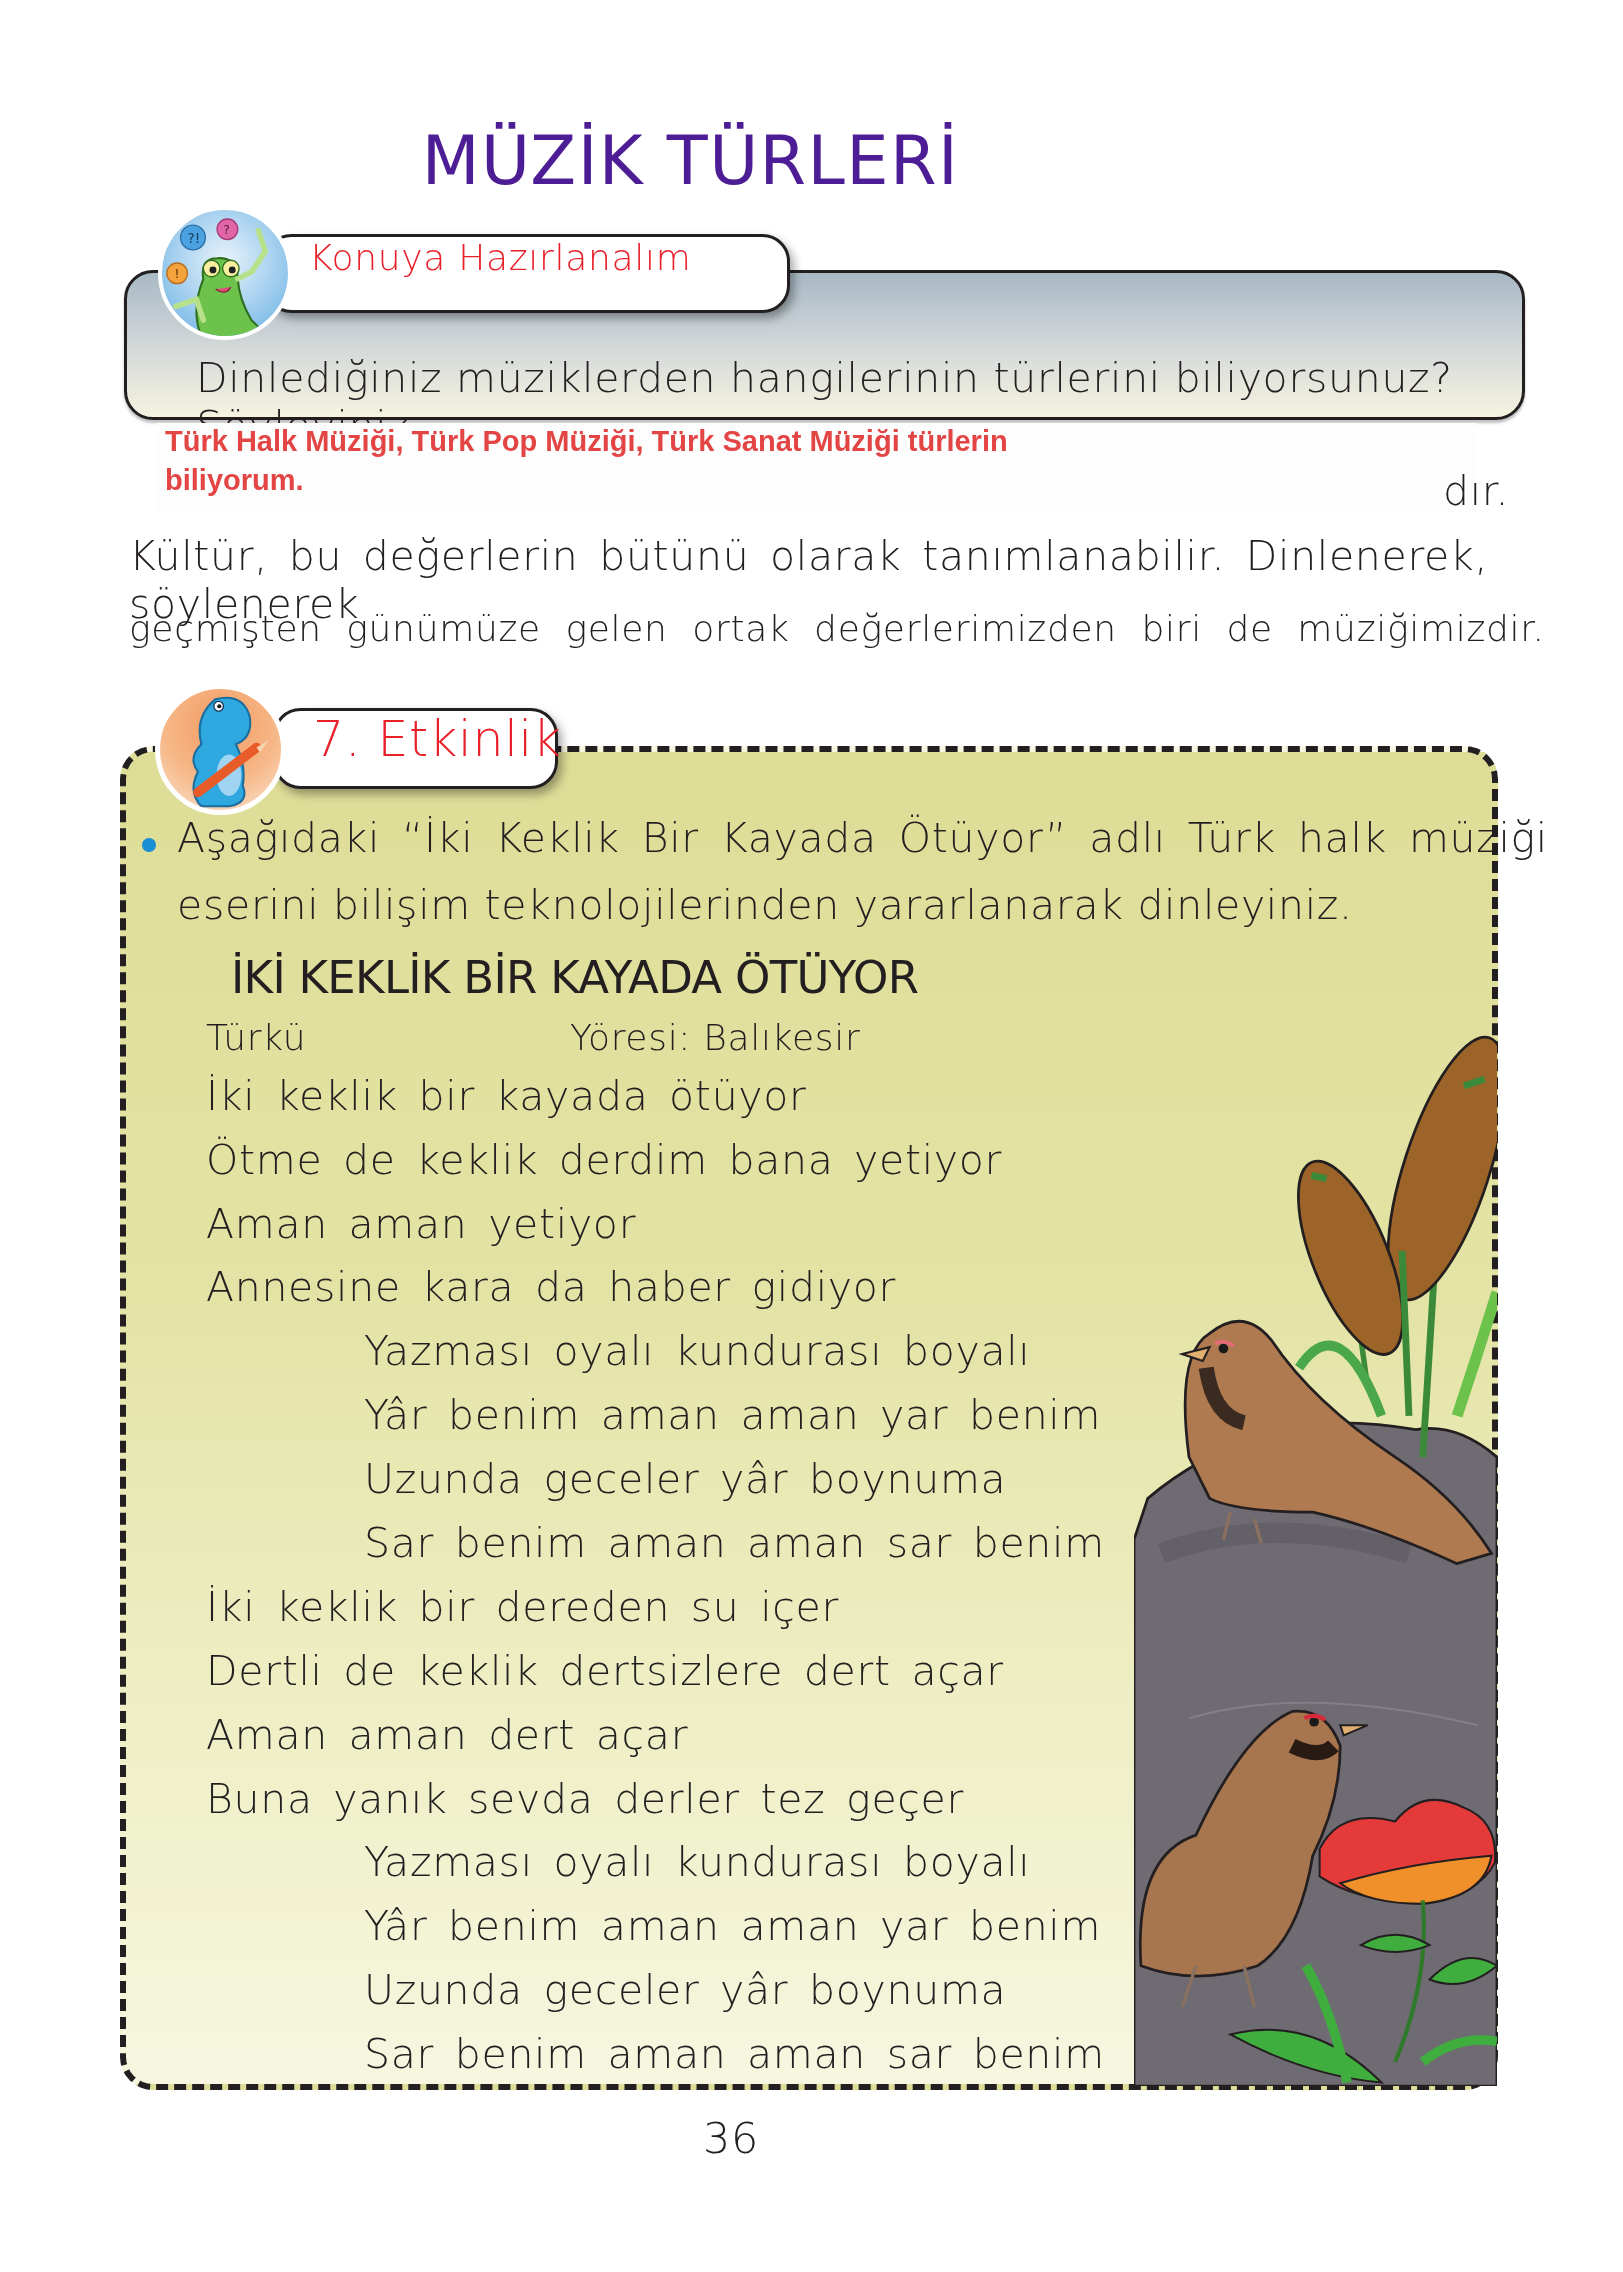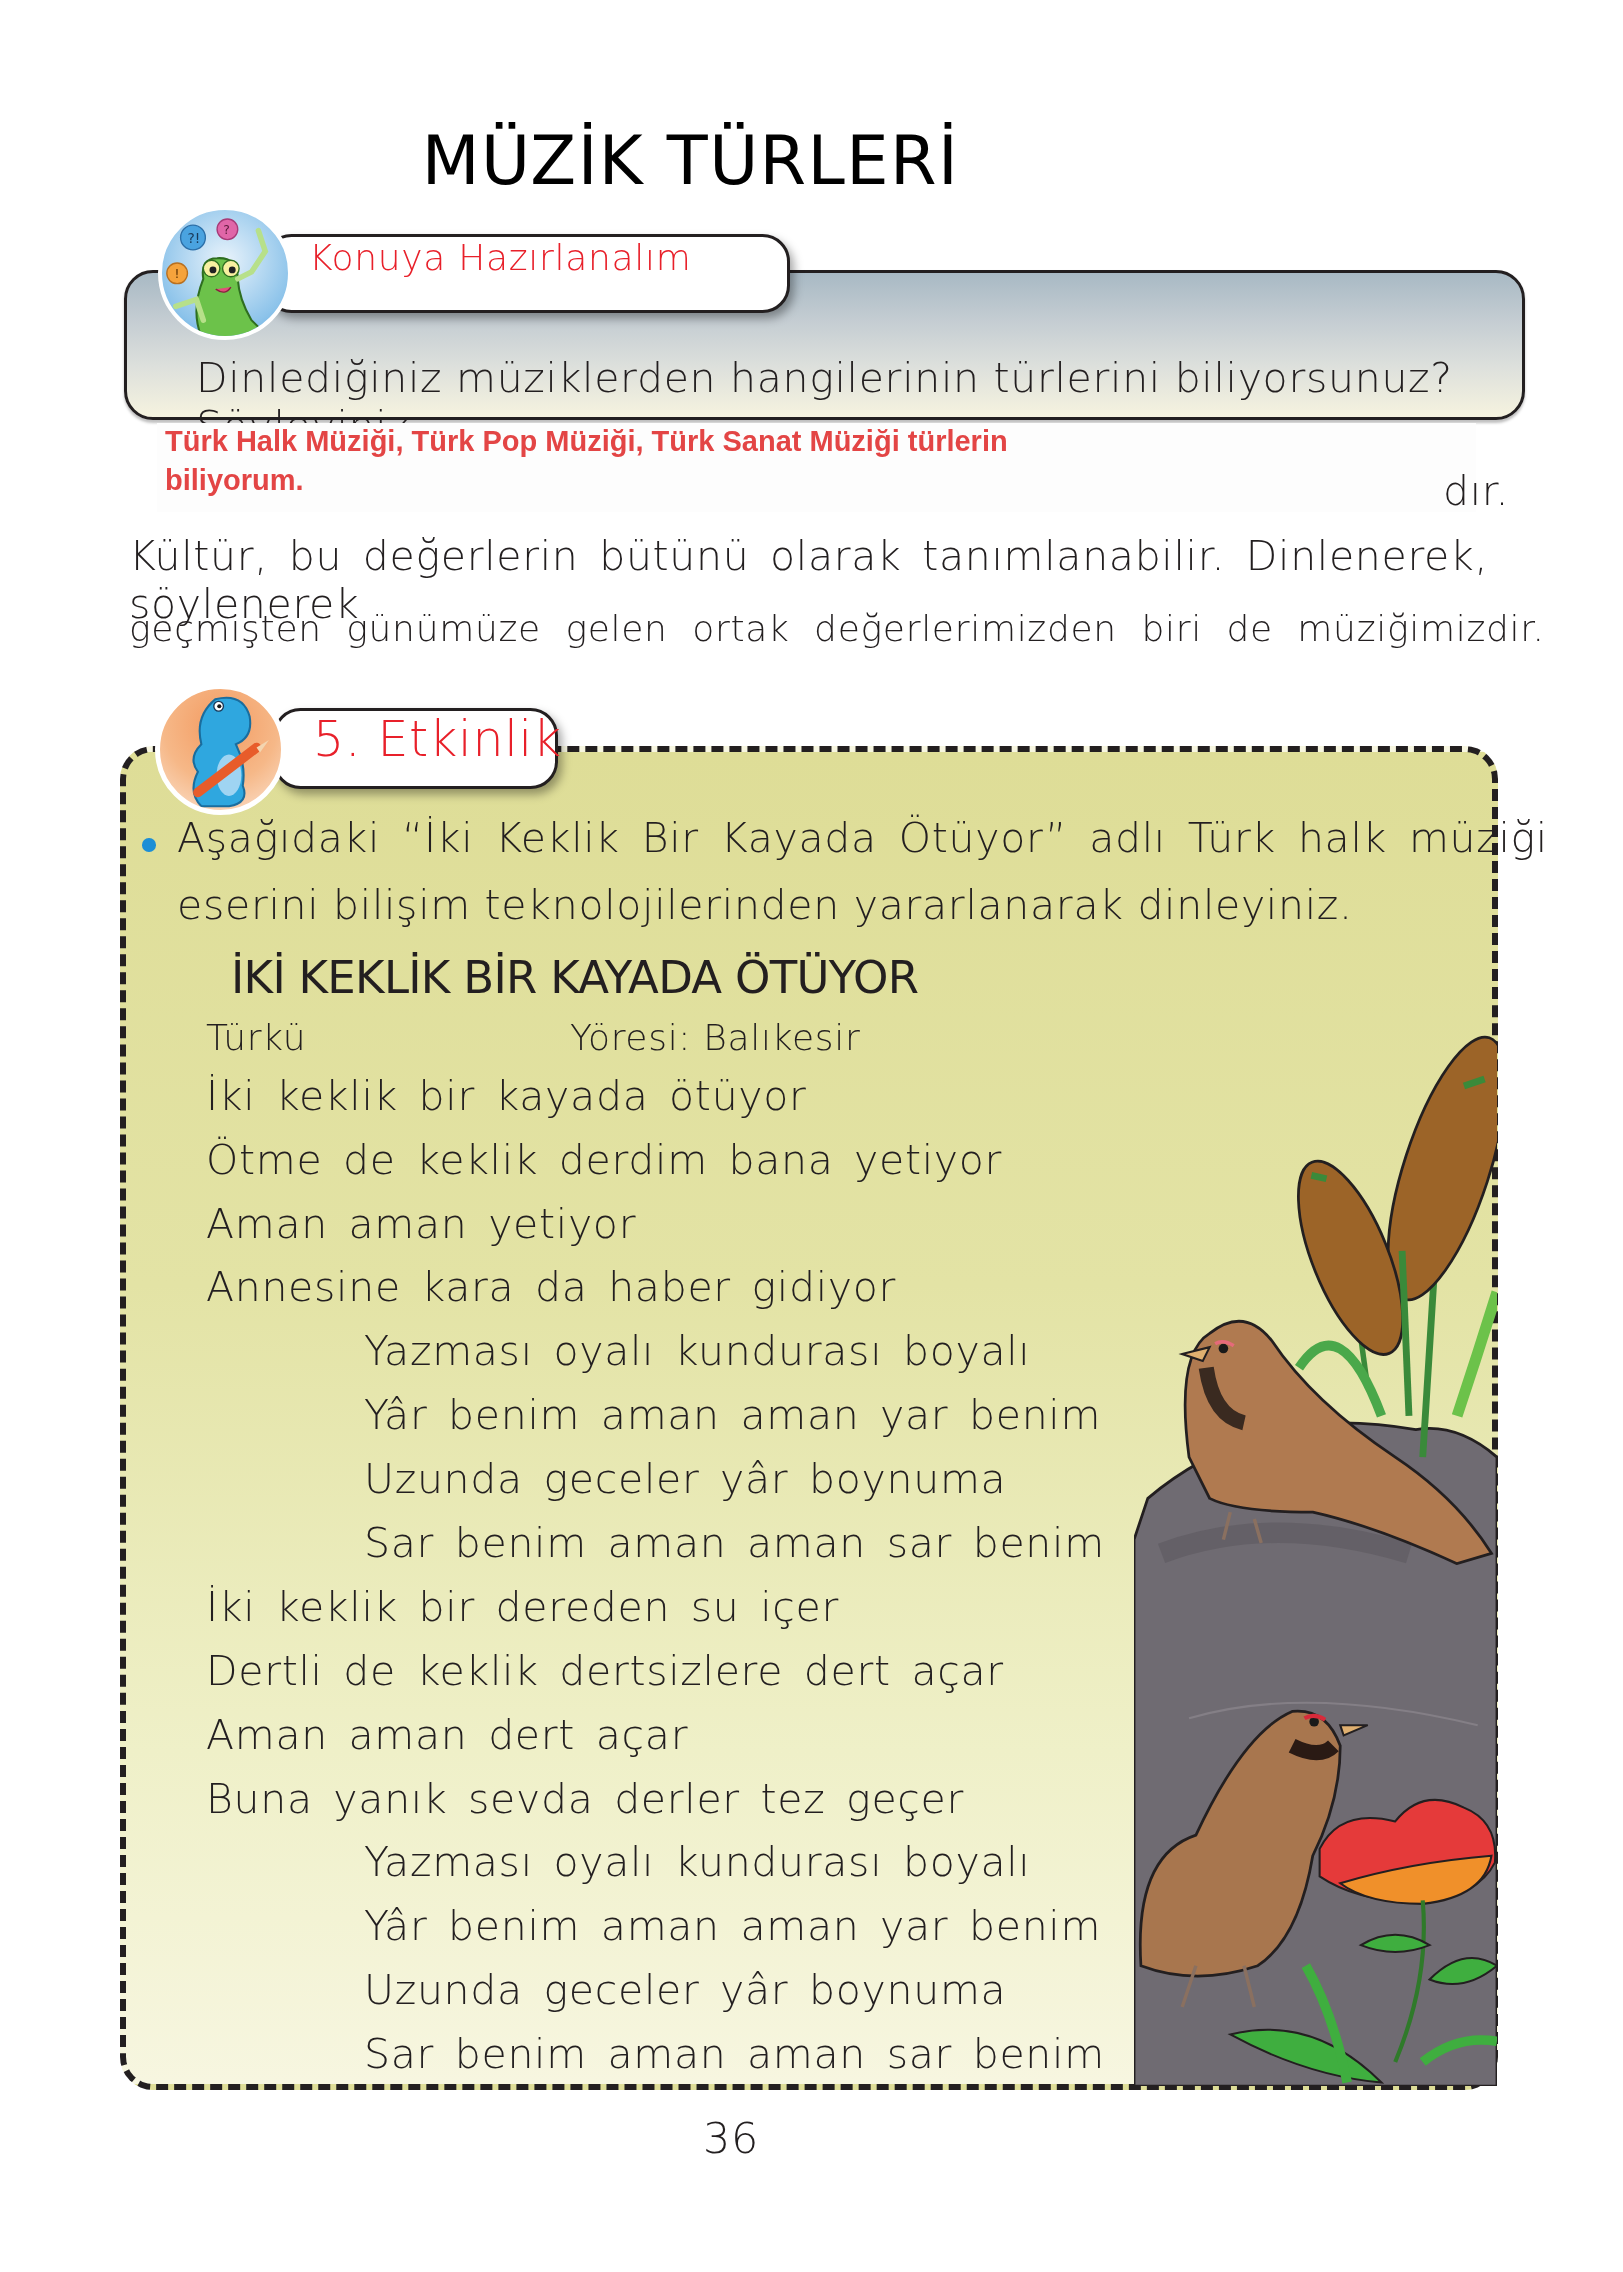--- a/index.html
+++ b/index.html
@@ -1,19 +1,19 @@
 <!DOCTYPE html>
 <html style="font-size:11px"><head>
 <meta charset="utf-8">
 <style>
   html,body{margin:0;padding:0;background:#ffffff;}
   body{width:1623px;height:2273px;position:relative;overflow:hidden;font-family:"DejaVu Sans",sans-serif;color:#231f20;}
   .abs{position:absolute;}
   .hand{font-family:"DejaVu Sans",sans-serif;font-weight:200;letter-spacing:0.7px;}
-  #page-title{left:0;width:1381px;top:122px;text-align:center;font-size:67px;color:#000000;font-weight:normal;letter-spacing:1.4px;}
+  #page-title{left:0;width:1381px;top:122px;text-align:center;font-size:67px;color:#4c1d95;font-weight:normal;letter-spacing:1.4px;}
   
   #prep-panel{left:124px;top:270px;width:1401px;height:150px;border:3.4px solid #231f20;border-radius:29px;box-sizing:border-box;
     background:linear-gradient(180deg,#a8b9c4 0%,#c6ced3 35%,#dde0dc 65%,#f6f3df 100%);box-shadow:0 2.7px 2.7px rgba(0,0,0,.25);}
   #prep-label{left:264px;top:234px;width:526px;height:79px;border:3.4px solid #231f20;border-radius:27.5px;box-sizing:border-box;background:#fff;box-shadow:4.1px 5.5px 9.6px rgba(0,0,0,.35);}
   #prep-label-text{left:309px;top:237px;font-size:36px;color:#e8202a;}
   #frog-circle{left:158px;top:206px;width:134px;height:134px;border-radius:50%;background:radial-gradient(circle at 50% 40%,#e9f3fb 0%,#8cc3ea 70%,#5aa6de 100%);border:4.1px solid #fff;box-sizing:border-box;overflow:hidden;}
   #prep-question{left:196px;top:354px;font-size:41px;}
   
   #answer-bg{left:157px;top:423px;width:1319px;height:89px;background:#fdfdfd;}
   .answer{font-family:"Liberation Sans",sans-serif;font-weight:bold;color:#e34545;font-size:29px;}
@@ -112,21 +112,21 @@
     <path d="M420 1265 Q430 1380 380 1500" stroke="#2f7a2a" stroke-width="6" fill="none"></path>
     <path d="M330 1330 Q380 1300 430 1330 Q380 1350 330 1330Z" fill="#3fae3f" stroke="#231f20" stroke-width="3"></path>
     <path d="M430 1380 Q480 1330 528 1360 Q480 1400 430 1380Z" fill="#3fae3f" stroke="#231f20" stroke-width="3"></path>
     <path d="M140 1460 Q260 1430 360 1530 Q250 1520 140 1460Z" fill="#3fae3f" stroke="#231f20" stroke-width="3"></path>
     <path d="M250 1360 Q290 1430 310 1530" stroke="#3fae3f" stroke-width="14" fill="none"></path>
     <path d="M420 1500 Q470 1460 528 1470" stroke="#3fae3f" stroke-width="14" fill="none"></path>
   </svg>
 </div>
 
 <div class="abs" id="activity-label"></div>
-<div class="abs hand" id="activity-label-text">5. Etkinlik</div>
+<div class="abs hand" id="activity-label-text">7. Etkinlik</div>
 <div class="abs" id="dino-circle">
   <svg width="120" height="120" viewBox="0 0 174 174">
     <path d="M60 170 Q40 150 55 120 Q40 100 60 80 Q50 40 80 15 Q120 5 130 40 Q135 70 110 80 Q125 110 120 140 Q130 165 100 170 Z" fill="#2fa7df" stroke="#1a6d9e" stroke-width="3"></path>
     <ellipse cx="100" cy="125" rx="18" ry="30" fill="#9fd4f2"></ellipse>
     <circle cx="85" cy="25" r="7" fill="#fff" stroke="#1a3a5a" stroke-width="2"></circle>
     <circle cx="86" cy="25" r="3" fill="#1a1a1a"></circle>
     <path d="M55 150 L140 85" stroke="#e85c2a" stroke-width="14" stroke-linecap="round"></path>
     <path d="M140 85 L158 74 L145 92 Z" fill="#f3d5b0"></path>
   </svg>
 </div>

